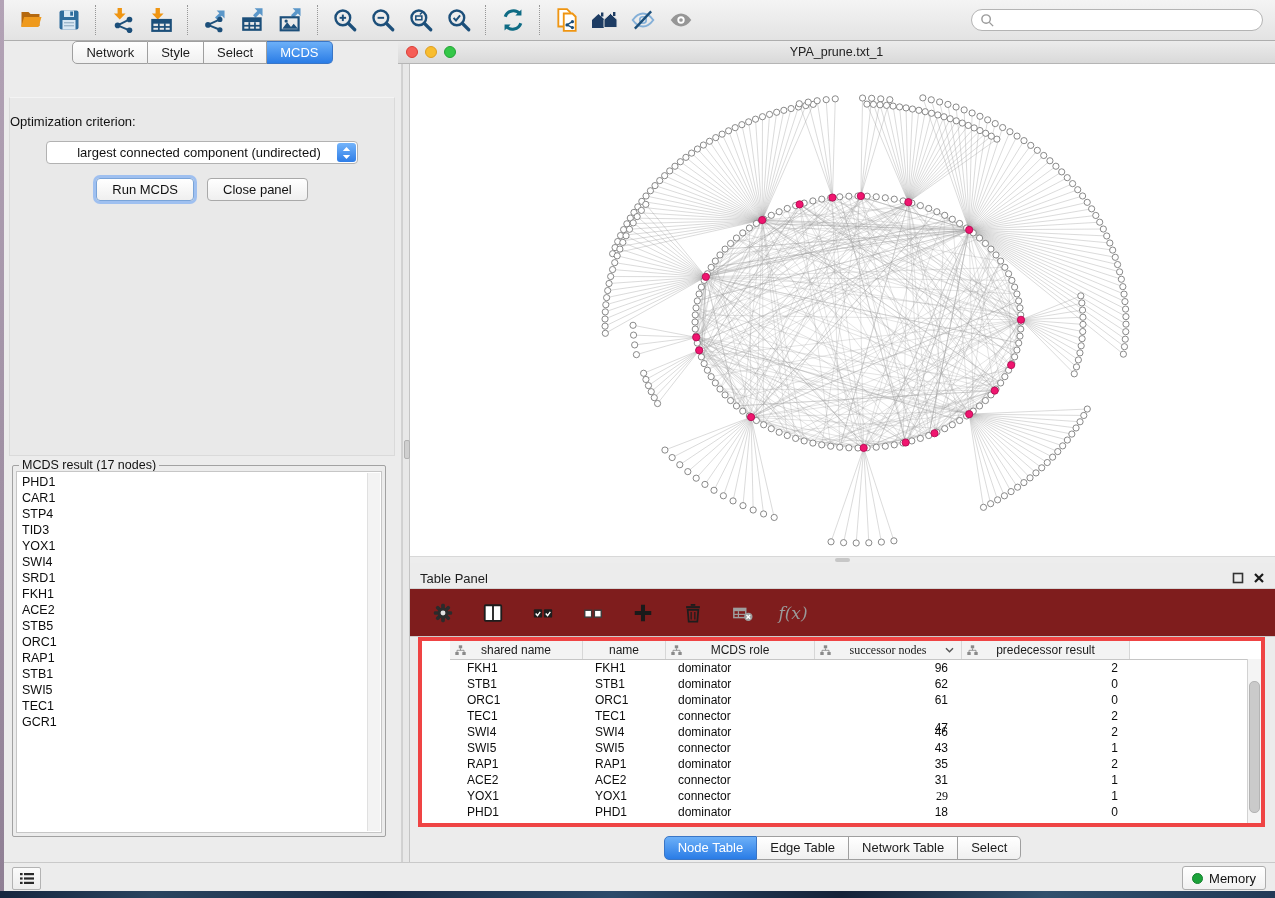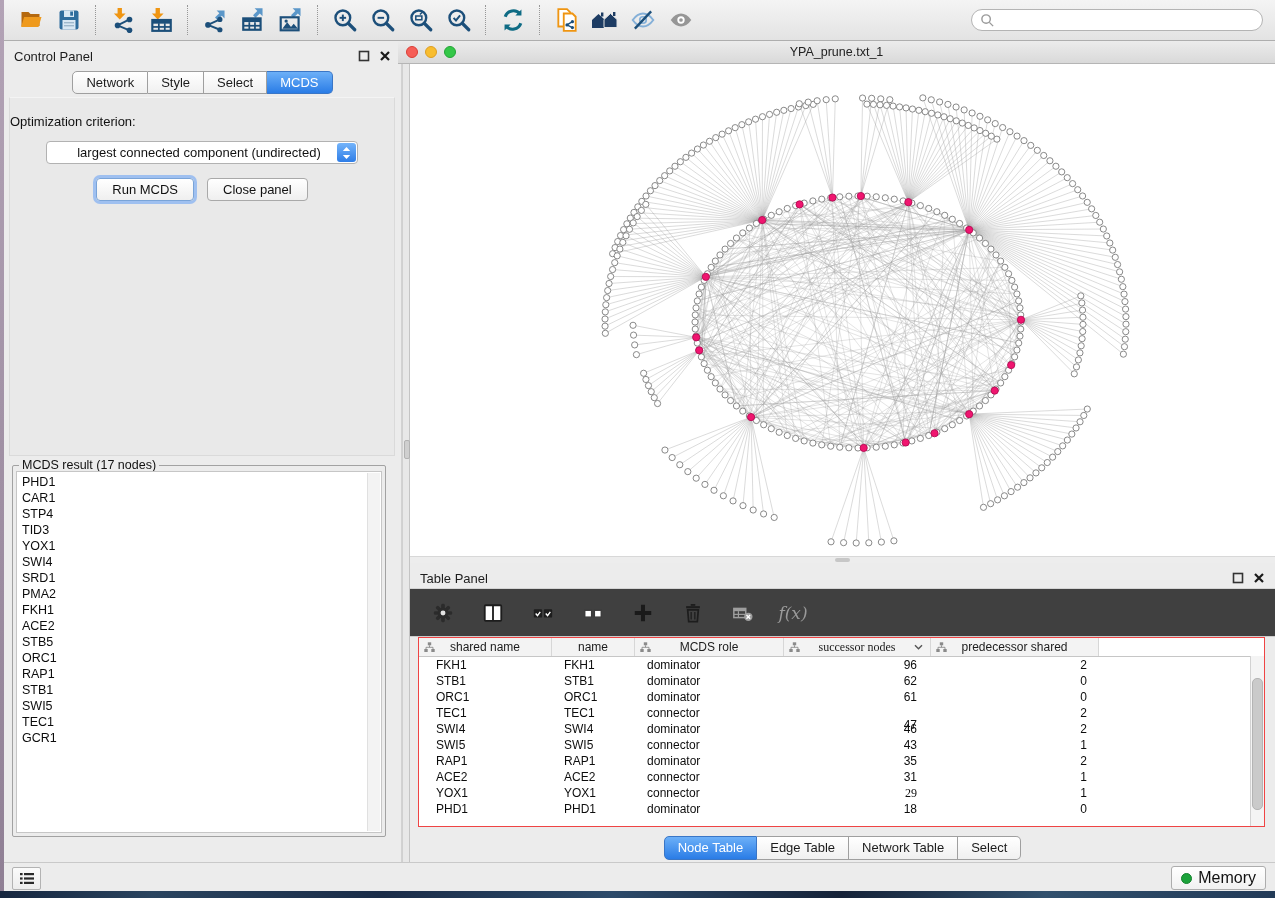--- a/index.html
+++ b/index.html
@@ -46,43 +46,43 @@
   .dot{width:12px;height:12px;border-radius:50%;box-sizing:border-box;}
   .dot.red{background:#f65e57;border:1px solid #da3e36;}
   .dot.yellow{background:#f8bd2f;border:1px solid #dd9e22;}
   .dot.green{background:#34c748;border:1px solid #23a436;}
   .net-title{position:absolute;left:0;right:0;text-align:center;font-size:12.5px;color:#222;}
   .netcanvas{position:absolute;left:410px;right:0;top:64px;height:492px;background:#ffffff;}
   .hscroll{position:absolute;left:410px;right:0;top:556px;height:7px;background:#ededed;border-top:1px solid #d8d8d8;box-sizing:border-box;}
   .hscroll-thumb{position:absolute;left:425px;top:1px;width:15px;height:4px;background:#c7c7c7;border-radius:2px;}
   
   .tpanel{position:absolute;left:410px;right:0;top:563px;height:299px;background:#ececec;}
-  .ttoolbar{position:absolute;left:0;right:0;top:25px;height:49px;background:#404040;border-top:1px solid #d4d4d4;border-bottom:1px solid #cdcdcd;box-sizing:border-box;display:flex;align-items:center;padding-left:16px;gap:16px;}
+  .ttoolbar{position:absolute;left:0;right:0;top:25px;height:49px;background:#7f1d1d;border-top:1px solid #d4d4d4;border-bottom:1px solid #cdcdcd;box-sizing:border-box;display:flex;align-items:center;padding-left:16px;gap:16px;}
   .ttbtn{width:34px;height:34px;display:flex;align-items:center;justify-content:center;flex:0 0 auto;}
   .fx{font-family:"DejaVu Serif",serif;font-style:italic;font-size:17px;color:#9a9a9a;}
-  .ttable{position:absolute;left:8px;right:10px;top:74px;height:190px;background:#fff;border:1px solid #ef4444;box-sizing:border-box;overflow:hidden;}
+  .ttable{position:absolute;left:8px;right:10px;top:74px;height:190px;background:#fff;border:4px solid #ef4444;box-sizing:border-box;overflow:hidden;padding-left:28px;}
   .thead{display:flex;height:18px;border-bottom:1px solid #c6c6c6;background:#f3f3f3;}
   .th{position:relative;height:18px;line-height:18px;font-size:12px;color:#1b1b1b;text-align:center;border-right:1px solid #d7d7d7;box-sizing:border-box;flex:0 0 auto;}
   .th .hier{position:absolute;left:5px;top:4px;}
   .th .chev{position:absolute;right:7px;top:6px;}
   .th-fill{flex:1;background:#fff;border-bottom:0;}
   .tr{display:flex;height:16px;}
   .td{height:16px;line-height:16px;font-size:12px;color:#0d0d0d;box-sizing:border-box;flex:0 0 auto;white-space:nowrap;overflow:hidden;}
   .td.c0{padding-left:17px;}
   .td.c1{padding-left:12px;}
   .td.c2{padding-left:12px;}
   .td.c3{text-align:right;padding-right:14px;}
   .td.c4{text-align:right;padding-right:12px;}
   .tscroll{position:absolute;right:0;top:18px;bottom:0;width:13px;background:#f4f4f4;border-left:1px solid #d2d2d2;}
   .tscroll-thumb{position:absolute;left:1px;right:1px;top:22px;height:132px;background:#cacaca;border:1px solid #b4b4b4;border-radius:5px;box-sizing:border-box;}
   .ttabs-row{position:absolute;left:0;right:0;top:273px;height:26px;display:flex;justify-content:center;}
   
   .statusbar{position:absolute;left:4px;right:0;top:862px;height:29px;background:#ececec;border-top:1px solid #c9c9c9;box-sizing:border-box;}
   .sbtn{position:absolute;left:8px;top:4px;width:27px;height:21px;background:linear-gradient(#fbfbfb,#ededed);border:1px solid #b3b3b3;border-radius:2px;display:flex;align-items:center;justify-content:center;}
-  .membtn{position:absolute;right:9px;top:3px;height:22px;background:linear-gradient(#ffffff,#f1f1f1);border:1px solid #adadad;border-radius:3px;display:flex;align-items:center;gap:6px;padding:0 9px;font-size:16px;color:#111;}
+  .membtn{position:absolute;right:9px;top:3px;height:22px;background:linear-gradient(#ffffff,#f1f1f1);border:1px solid #adadad;border-radius:3px;display:flex;align-items:center;gap:6px;padding:0 9px;font-size:13px;color:#111;}
   .memdot{width:11px;height:11px;border-radius:50%;background:#1ba23a;border:1px solid #12812c;box-sizing:border-box;}
   svg{display:block;}
 </style>
 </head>
 <body>
 
 <div id="app">
   <div class="wall-left"></div>
 
   <div class="toolbar">
@@ -240,31 +240,20 @@
     <div class="searchbox">
       <svg width="15" height="15" viewBox="0 0 16 16">
           <circle cx="6.5" cy="6.5" r="4.5" fill="none" stroke="#9a9a9a" stroke-width="1.5"></circle>
           <line x1="10" y1="10" x2="14" y2="14" stroke="#9a9a9a" stroke-width="1.5"></line>
         </svg>
       <span></span>
     </div>
   </div>
 
   <div class="cpanel">
-    <div class="phead">
-      <span class="panel-title">Control Panel</span>
-      <span class="phead-icons">
-        <svg width="12" height="12" viewBox="0 0 12 12">
-            <rect x="1.5" y="1.5" width="9" height="9" fill="none" stroke="#333" stroke-width="1.6"></rect>
-          </svg>
-        <svg width="12" height="12" viewBox="0 0 12 12">
-            <path d="M2 2l8 8M10 2l-8 8" stroke="#1a1a1a" stroke-width="2.2"></path>
-          </svg>
-      </span>
-    </div>
     <div class="seg-row">
         <div class="seg-tab">Network</div>
         <div class="seg-tab">Style</div>
         <div class="seg-tab">Select</div>
         <div class="seg-tab active">MCDS</div>
       </div>
     <div class="inner-panel">
       <div class="opt-label">Optimization criterion:</div>
       <div class="dropdown">
         <span class="val">largest connected component (undirected)</span>
@@ -286,21 +275,20 @@
       <span class="mcds-legend">MCDS result (17 nodes)</span>
       <div class="mcds-list-wrap">
         <div class="mcds-list">
             <div class="mcds-item">PHD1</div>
             <div class="mcds-item">CAR1</div>
             <div class="mcds-item">STP4</div>
             <div class="mcds-item">TID3</div>
             <div class="mcds-item">YOX1</div>
             <div class="mcds-item">SWI4</div>
             <div class="mcds-item">SRD1</div>
-            <div class="mcds-item">PMA2</div>
             <div class="mcds-item">FKH1</div>
             <div class="mcds-item">ACE2</div>
             <div class="mcds-item">STB5</div>
             <div class="mcds-item">ORC1</div>
             <div class="mcds-item">RAP1</div>
             <div class="mcds-item">STB1</div>
             <div class="mcds-item">SWI5</div>
             <div class="mcds-item">TEC1</div>
             <div class="mcds-item">GCR1</div>
           </div>
@@ -1309,21 +1297,21 @@
             </svg><span>successor nodes</span><svg class="chev" width="9" height="7" viewBox="0 0 9 7">
               <path d="M1 1.2l3.5 3.6L8 1.2" fill="none" stroke="#555" stroke-width="1.4"></path>
             </svg></div>
           <div class="th" style="width: 168px;"><svg class="hier" width="11" height="11" viewBox="0 0 11 11">
               <g fill="#8a8a8a">
                 <rect x="3.8" y="0.3" width="3.4" height="3"></rect>
                 <rect x="0.3" y="7" width="3.4" height="3"></rect>
                 <rect x="7.3" y="7" width="3.4" height="3"></rect>
               </g>
               <path d="M5.5 3.3v2M2 7V5.3h7V7" fill="none" stroke="#8a8a8a" stroke-width="0.9"></path>
-            </svg><span>predecessor shared</span></div>
+            </svg><span>predecessor result</span></div>
           <div class="th th-fill" style="border-right: none; background: rgb(255, 255, 255);"></div>
         </div>
       <div>
           <div class="tr">
             <div class="td c0" style="width: 133px;">FKH1</div>
             <div class="td c1" style="width: 83px;">FKH1</div>
             <div class="td c2" style="width: 149px;">dominator</div>
             <div class="td c3" style="width: 147px;">96</div>
             <div class="td c4" style="width: 168px;">2</div>
           </div>

